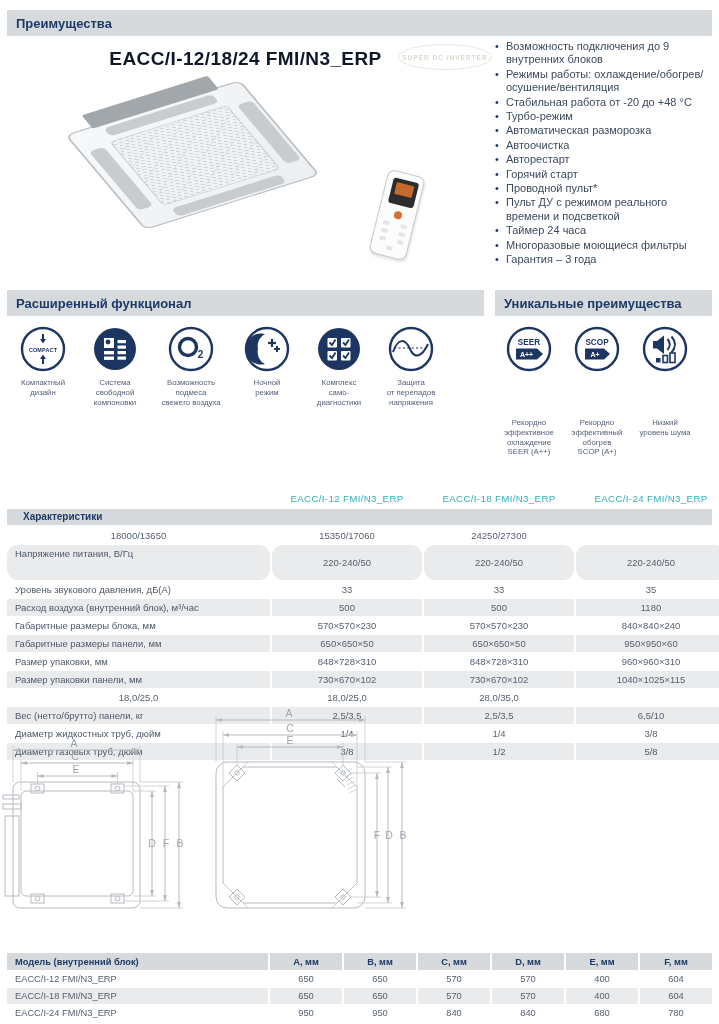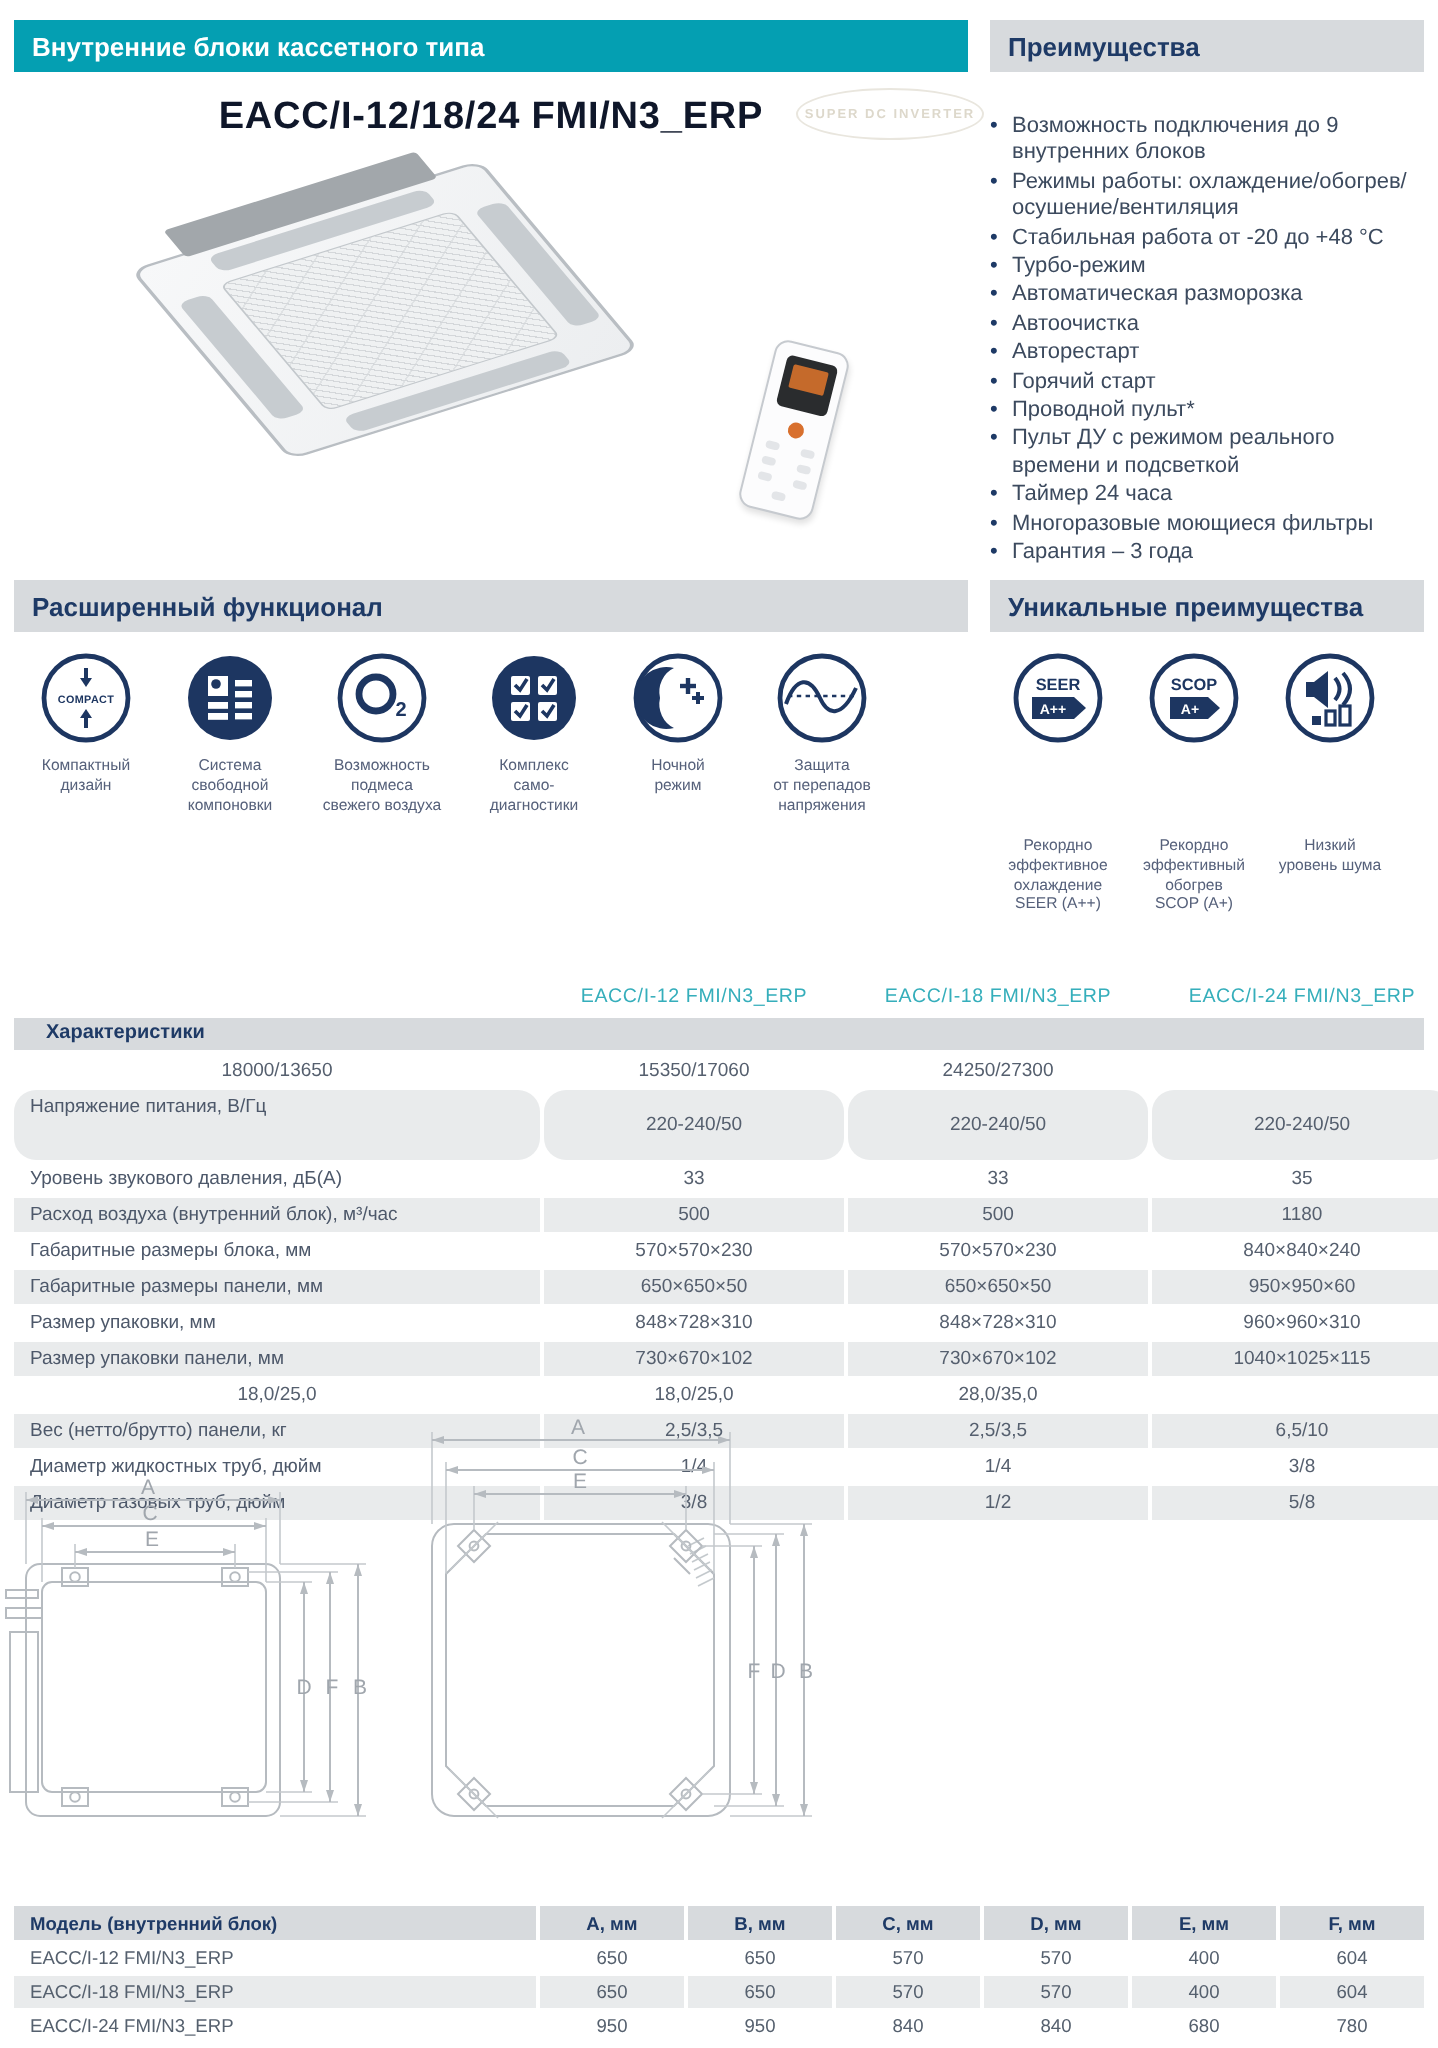--- a/index.html
+++ b/index.html
@@ -39,21 +39,21 @@
       repeating-linear-gradient(-45deg,#dfe2e4 0 1px, transparent 1px 21px),
       #eff1f2; }
   .remote { position:absolute; left:371px; top:102px; width:38px; height:86px; transform:rotate(14deg);
     background:#fcfcfd; border:1px solid #c6cacf; border-radius:7px; box-shadow:1px 2px 3px rgba(0,0,0,.12); }
   .remote .screen { position:absolute; left:6px; top:6px; width:26px; height:26px; background:#2a2c2e; border-radius:3px; }
   .remote .screen i { position:absolute; left:4px; top:4px; width:18px; height:12px; background:#c56a2b; border-radius:1px; display:block; }
   .remote .btn { position:absolute; width:7px; height:4px; background:#e3e5e8; border-radius:2px; }
   .remote .btn.orange { width:8px; height:8px; border-radius:50%; background:#d8702e; left:15px; top:38px; }
 
   
-  .bullets { list-style:none; margin-top:21px; }
+  .bullets { list-style:none; margin-top:4px; }
   .bullets li { position:relative; padding-left:11px; font-size:11px; line-height:13.4px; color:#3c4a5e; margin-bottom:1px; }
   .bullets li::before { content:"•"; position:absolute; left:0; top:0; color:#1e3a66; }
 
   
   .icons { display:flex; margin-top:10px; }
   .icons .ic { display:flex; flex-direction:column; align-items:center; text-align:center; }
   .icons-l .ic { width:72px; }
   .icons-l .ic:nth-child(3) { width:80px; }
   .icons-r .ic { width:68px;gap:40px; }
   .ic svg { flex:0 0 auto; }
@@ -83,23 +83,20 @@
   .dthin { stroke:#c4c9cd; stroke-width:0.8; fill:none; }
   .dtxt { fill:#a0a6ad; font-size:10.5px; }
   text { font-family:"Liberation Sans", sans-serif; }
 </style>
 </head>
 <body>
 
 <div id="page">
 
   <div class="cols">
-    <div class="col-l bar bar-teal">
-      <span>Внутренние блоки кассетного типа</span>
-    </div>
     <div class="col-r bar bar-gray">
       <span>Преимущества</span>
     </div>
   </div>
 
   <div class="cols">
     <div class="col-l" style="position:relative;">
       <div class="title">EACC/I-12/18/24 FMI/N3_ERP</div>
 
       <div class="imgzone">
@@ -189,49 +186,49 @@
           <circle cx="23" cy="23" r="21" fill="none" stroke="#1d3661" stroke-width="2.4"></circle>
           <circle cx="20" cy="21" r="8.5" fill="none" stroke="#1d3661" stroke-width="3.4"></circle>
           <text x="32.5" y="32" text-anchor="middle" font-size="10" font-weight="bold" fill="#1d3661">2</text>
         </svg>
         <div class="lbl">Возможность
 подмеса
 свежего воздуха</div>
       </div>
       <div class="ic">
         <svg width="46" height="46" viewBox="0 0 46 46">
+          <circle cx="23" cy="23" r="21" fill="none" stroke="#1d3661" stroke-width="2.4"></circle>
+          <path d="M21,8 A 15.5,15.5 0 1 0 21,38 A 12,13 0 0 1 14,23 A 12,13 0 0 1 21,8 Z" fill="#1d3661"></path>
+          <line x1="28" y1="13" x2="28" y2="21" stroke="#1d3661" stroke-width="2.2"></line>
+          <line x1="24" y1="17" x2="32" y2="17" stroke="#1d3661" stroke-width="2.2"></line>
+          <line x1="33" y1="20" x2="33" y2="26" stroke="#1d3661" stroke-width="2"></line>
+          <line x1="30" y1="23" x2="36" y2="23" stroke="#1d3661" stroke-width="2"></line>
+        </svg>
+        <div class="lbl">Ночной
+режим</div>
+      </div>
+      <div class="ic">
+        <svg width="46" height="46" viewBox="0 0 46 46">
           <circle cx="23" cy="23" r="21" fill="#1d3661"></circle>
           <g fill="#fff">
             <rect x="11.5" y="12" width="9.5" height="9.5" rx="1"></rect>
               <rect x="25" y="12" width="9.5" height="9.5" rx="1"></rect>
             <rect x="11.5" y="25" width="9.5" height="9.5" rx="1"></rect>
               <rect x="25" y="25" width="9.5" height="9.5" rx="1"></rect>
           </g>
           <g stroke="#1d3661" stroke-width="1.8" fill="none">
             <polyline points="13.5,16.5 16,19 19.5,13.5"></polyline>
               <polyline points="27,16.5 29.5,19 33,13.5"></polyline>
             <polyline points="13.5,29.5 16,32 19.5,26.5"></polyline>
               <polyline points="27,29.5 29.5,32 33,26.5"></polyline>
           </g>
         </svg>
         <div class="lbl">Комплекс
 само-
 диагностики</div>
-      </div>
-      <div class="ic">
-        <svg width="46" height="46" viewBox="0 0 46 46">
-          <circle cx="23" cy="23" r="21" fill="none" stroke="#1d3661" stroke-width="2.4"></circle>
-          <path d="M21,8 A 15.5,15.5 0 1 0 21,38 A 12,13 0 0 1 14,23 A 12,13 0 0 1 21,8 Z" fill="#1d3661"></path>
-          <line x1="28" y1="13" x2="28" y2="21" stroke="#1d3661" stroke-width="2.2"></line>
-          <line x1="24" y1="17" x2="32" y2="17" stroke="#1d3661" stroke-width="2.2"></line>
-          <line x1="33" y1="20" x2="33" y2="26" stroke="#1d3661" stroke-width="2"></line>
-          <line x1="30" y1="23" x2="36" y2="23" stroke="#1d3661" stroke-width="2"></line>
-        </svg>
-        <div class="lbl">Ночной
-режим</div>
       </div>
       <div class="ic">
         <svg width="46" height="46" viewBox="0 0 46 46">
           <circle cx="23" cy="23" r="21" fill="none" stroke="#1d3661" stroke-width="2.4"></circle>
           <line x1="6" y1="22" x2="40" y2="22" stroke="#1d3661" stroke-width="1.2" stroke-dasharray="2.2,2.2"></line>
           <path d="M5,26 C 10,12 17,12 22,23 C 26,32 33,33 40,18" fill="none" stroke="#1d3661" stroke-width="2"></path>
         </svg>
         <div class="lbl">Защита
 от перепадов
 напряжения</div>

